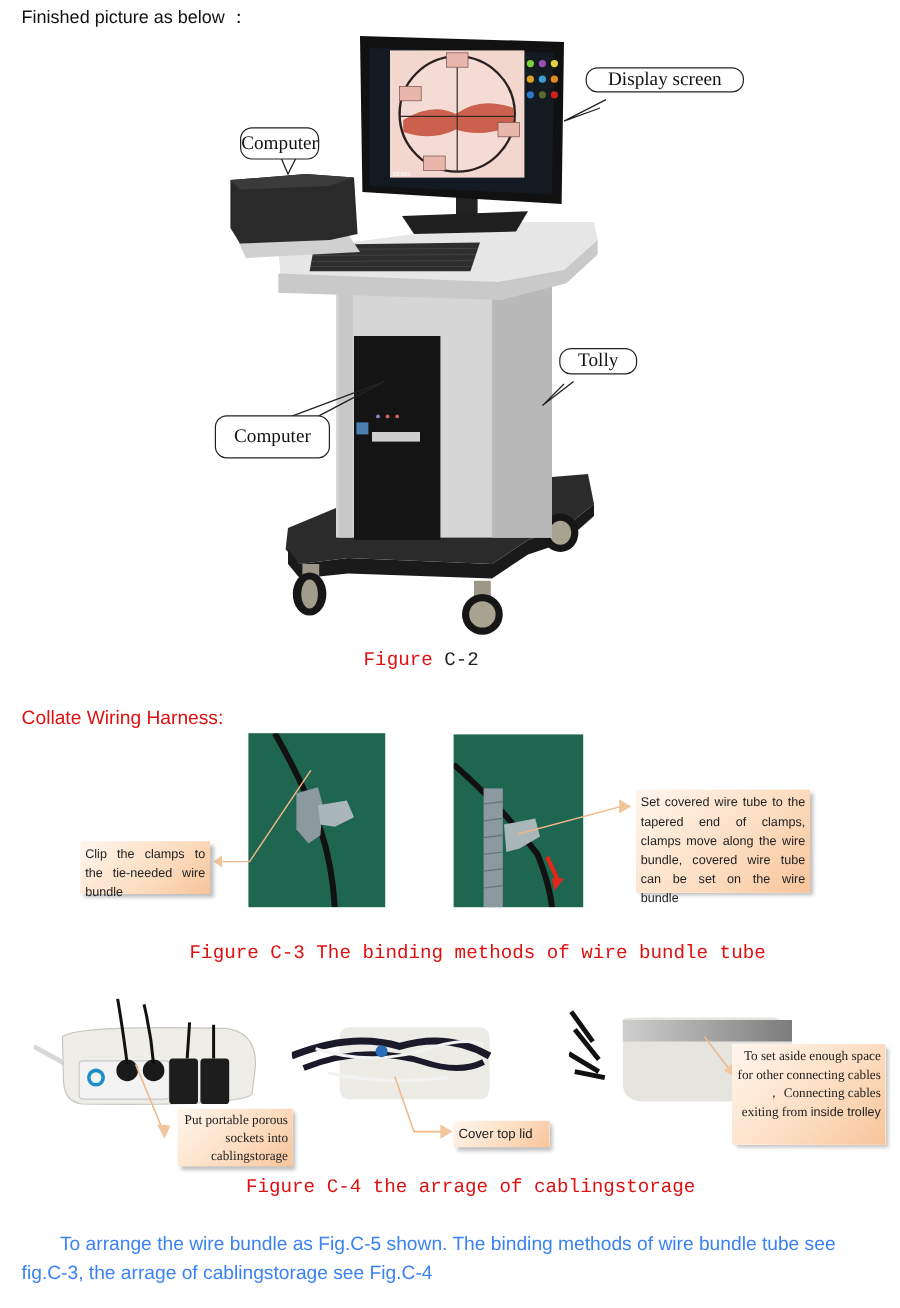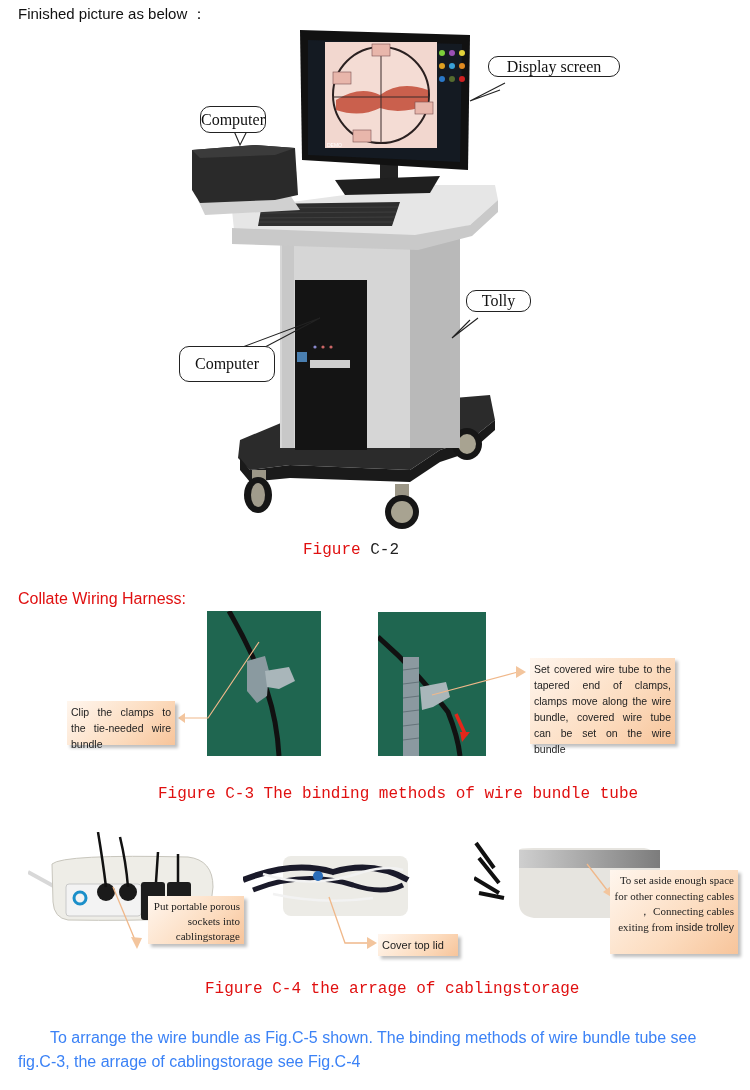--- a/index.html
+++ b/index.html
@@ -180,21 +180,21 @@
     <circle cx="100" cy="60" r="9" fill="#1a1a1a"></circle>
     <rect x="113" y="50" width="24" height="38" rx="3" fill="#1d1d1d"></rect>
     <rect x="139" y="50" width="24" height="38" rx="3" fill="#1d1d1d"></rect>
     <path d="M70 0 Q75 30 78 55 M92 5 Q98 30 100 55 M130 20 L128 50 M150 22 L150 50" stroke="#111" stroke-width="2.5" fill="none"></path>
   </svg>
 </div>
 <svg class="abs" style="left:105px;top:885px;" width="40" height="75">
   <line x1="8" y1="2" x2="30" y2="55" stroke="#f0b88a" stroke-width="1.3"></line>
   <polygon points="32,64 26,52 37,53" fill="#f3c59d"></polygon>
 </svg>
-<div class="note serif" style="left:148px;top:896px;width:96px;height:48px;line-height:15px;">Put portable  porous sockets into cablingstorage</div>
+<div class="note serif" style="left:148px;top:924px;width:96px;height:48px;line-height:15px;">Put portable  porous sockets into cablingstorage</div>
 
 <div class="photo" style="left:243px;top:850px;width:170px;height:70px;">
   <svg width="170" height="70" viewBox="0 0 170 70">
     <rect x="40" y="6" width="125" height="60" rx="8" fill="#ecebe6"></rect>
     <path d="M0 30 Q50 10 90 22 Q130 10 165 30" stroke="#1a1a2a" stroke-width="6" fill="none"></path>
     <path d="M10 40 Q60 20 110 35 Q140 45 160 35" stroke="#1a1a2a" stroke-width="5" fill="none"></path>
     <path d="M20 24 Q70 40 120 22 Q145 15 160 20" stroke="#f2f2f2" stroke-width="2.5" fill="none"></path>
     <path d="M30 44 Q80 55 130 48" stroke="#f2f2f2" stroke-width="2.5" fill="none"></path>
     <circle cx="75" cy="26" r="5" fill="#2a6cb8"></circle>
   </svg>

